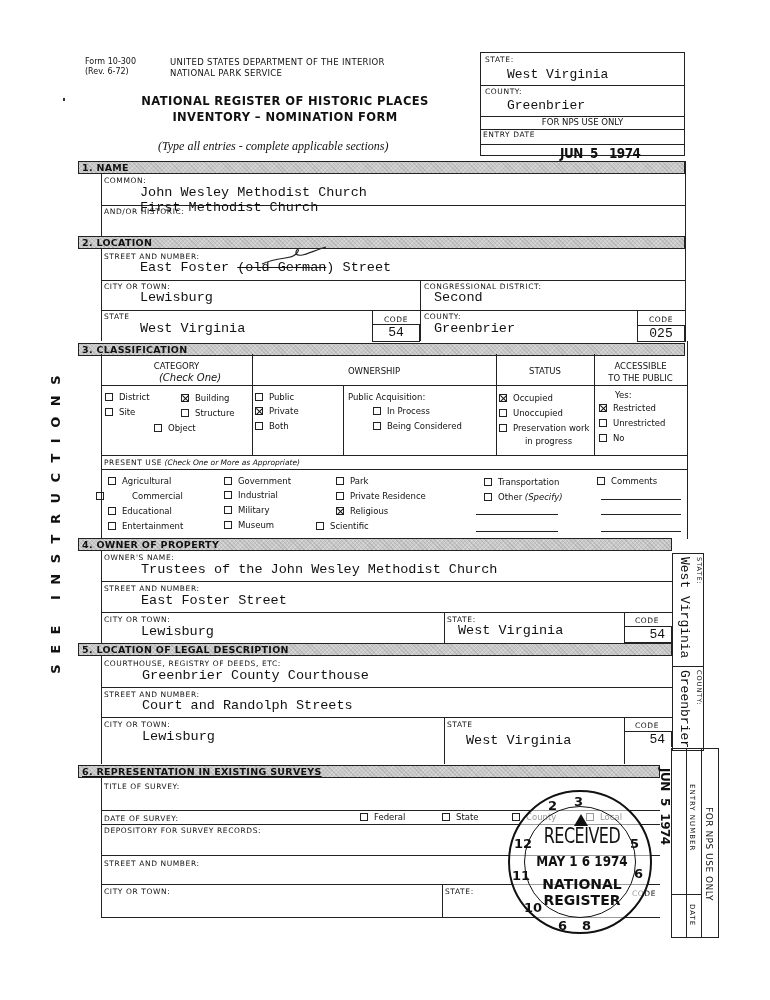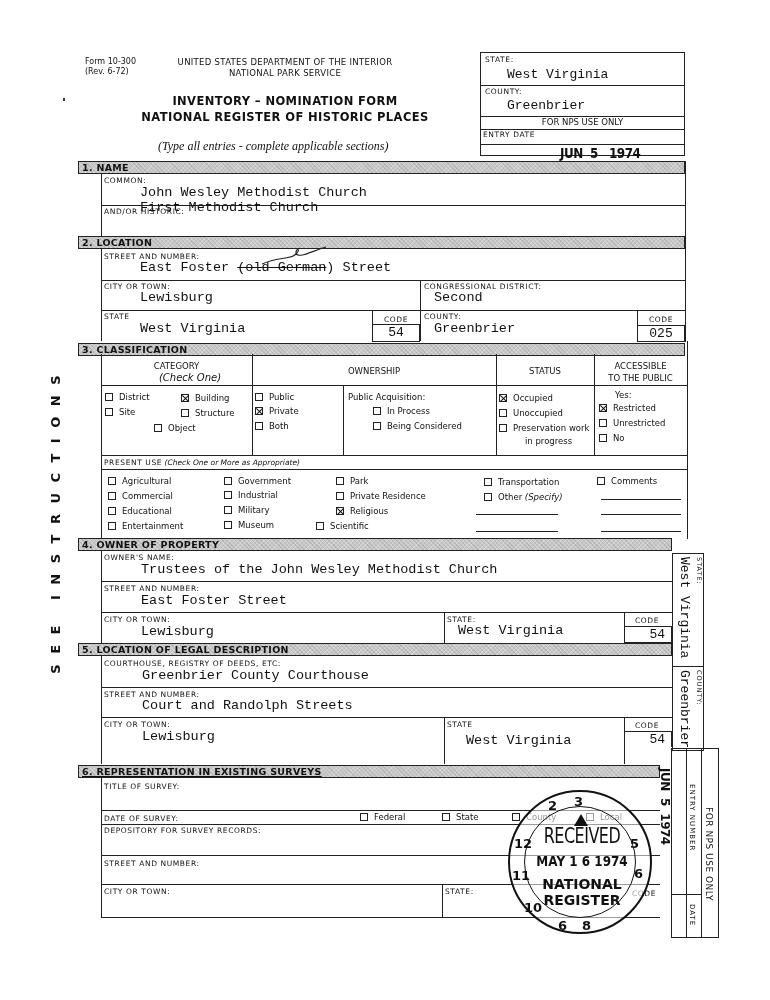--- a/index.html
+++ b/index.html
@@ -27,27 +27,27 @@
   .blank-line { position: absolute; height: 0; border-top: 1px solid #222; }
   .stamp { position: absolute; border-radius: 50%; border: 2px solid #111; box-sizing: border-box; }
 </style>
 </head>
 <body>
 
 <div class="abs sans" style="left:85px; top:57px; font-size:8px; line-height:10px;">
   <div>Form 10-300</div>
   <div>(Rev. 6-72)</div>
 </div>
-<div class="abs sans" style="left:170px; top:57px; width:230px; text-align:center; font-size:8.5px; line-height:11px; letter-spacing:0.3px;">
+<div class="abs sans" style="left:170px; top:57px; width:230px; font-size:8.5px; line-height:11px; letter-spacing:0.3px;">
   <div>UNITED STATES DEPARTMENT OF THE INTERIOR</div>
   <div>NATIONAL PARK SERVICE</div>
 </div>
 <div class="abs sans" style="left:140px; top:93px; width:290px; text-align:center; font-size:11.5px; font-weight:bold; line-height:16px; letter-spacing:0.4px;">
+  <div>NATIONAL REGISTER OF HISTORIC PLACES</div>
   <div>INVENTORY – NOMINATION FORM</div>
-  <div>NATIONAL REGISTER OF HISTORIC PLACES</div>
 </div>
 <div class="abs serif" style="left:158px; top:139px; font-size:12px; font-style:italic; white-space:nowrap;">(Type all entries -  complete applicable sections)</div>
 <div class="abs" style="left:63px; top:98px; width:2px; height:3px; background:#333;"></div>
 
 <div class="abs" style="left:480px; top:52px; width:205px; height:104px; border:1.3px solid #222; box-sizing:border-box;">
   <div class="lbl" style="left:4px; top:2px;">STATE:</div>
   <div class="val" style="left:26px; top:14px; font-size:13px;">West Virginia</div>
   <div class="hline" style="left:0; top:32px; width:203px;"></div>
   <div class="lbl" style="left:4px; top:34px;">COUNTY:</div>
   <div class="val" style="left:26px; top:45px; font-size:13px;">Greenbrier</div>
@@ -199,21 +199,21 @@
 <div class="abs sans" style="left:104px; top:458px; font-size:7.5px; white-space:nowrap;">
   <span style="letter-spacing:0.6px;">PRESENT USE</span>
   <span style="font-style:italic;">(Check One or More as Appropriate)</span>
 </div>
 <div class="hline" style="left:101px; top:469px; width:586px;"></div>
 
 <div class="cb-row" style="left:108px; top:476px;">
     <span class="cb"></span>
     <span>Agricultural</span>
   </div>
-<div class="cb-row" style="left:108px; top:491px;">
+<div class="cb-row" style="left:96px; top:491px;gap:22px;">
     <span class="cb"></span>
     <span>Commercial</span>
   </div>
 <div class="cb-row" style="left:108px; top:506px;">
     <span class="cb"></span>
     <span>Educational</span>
   </div>
 <div class="cb-row" style="left:108px; top:521px;">
     <span class="cb"></span>
     <span>Entertainment</span>

